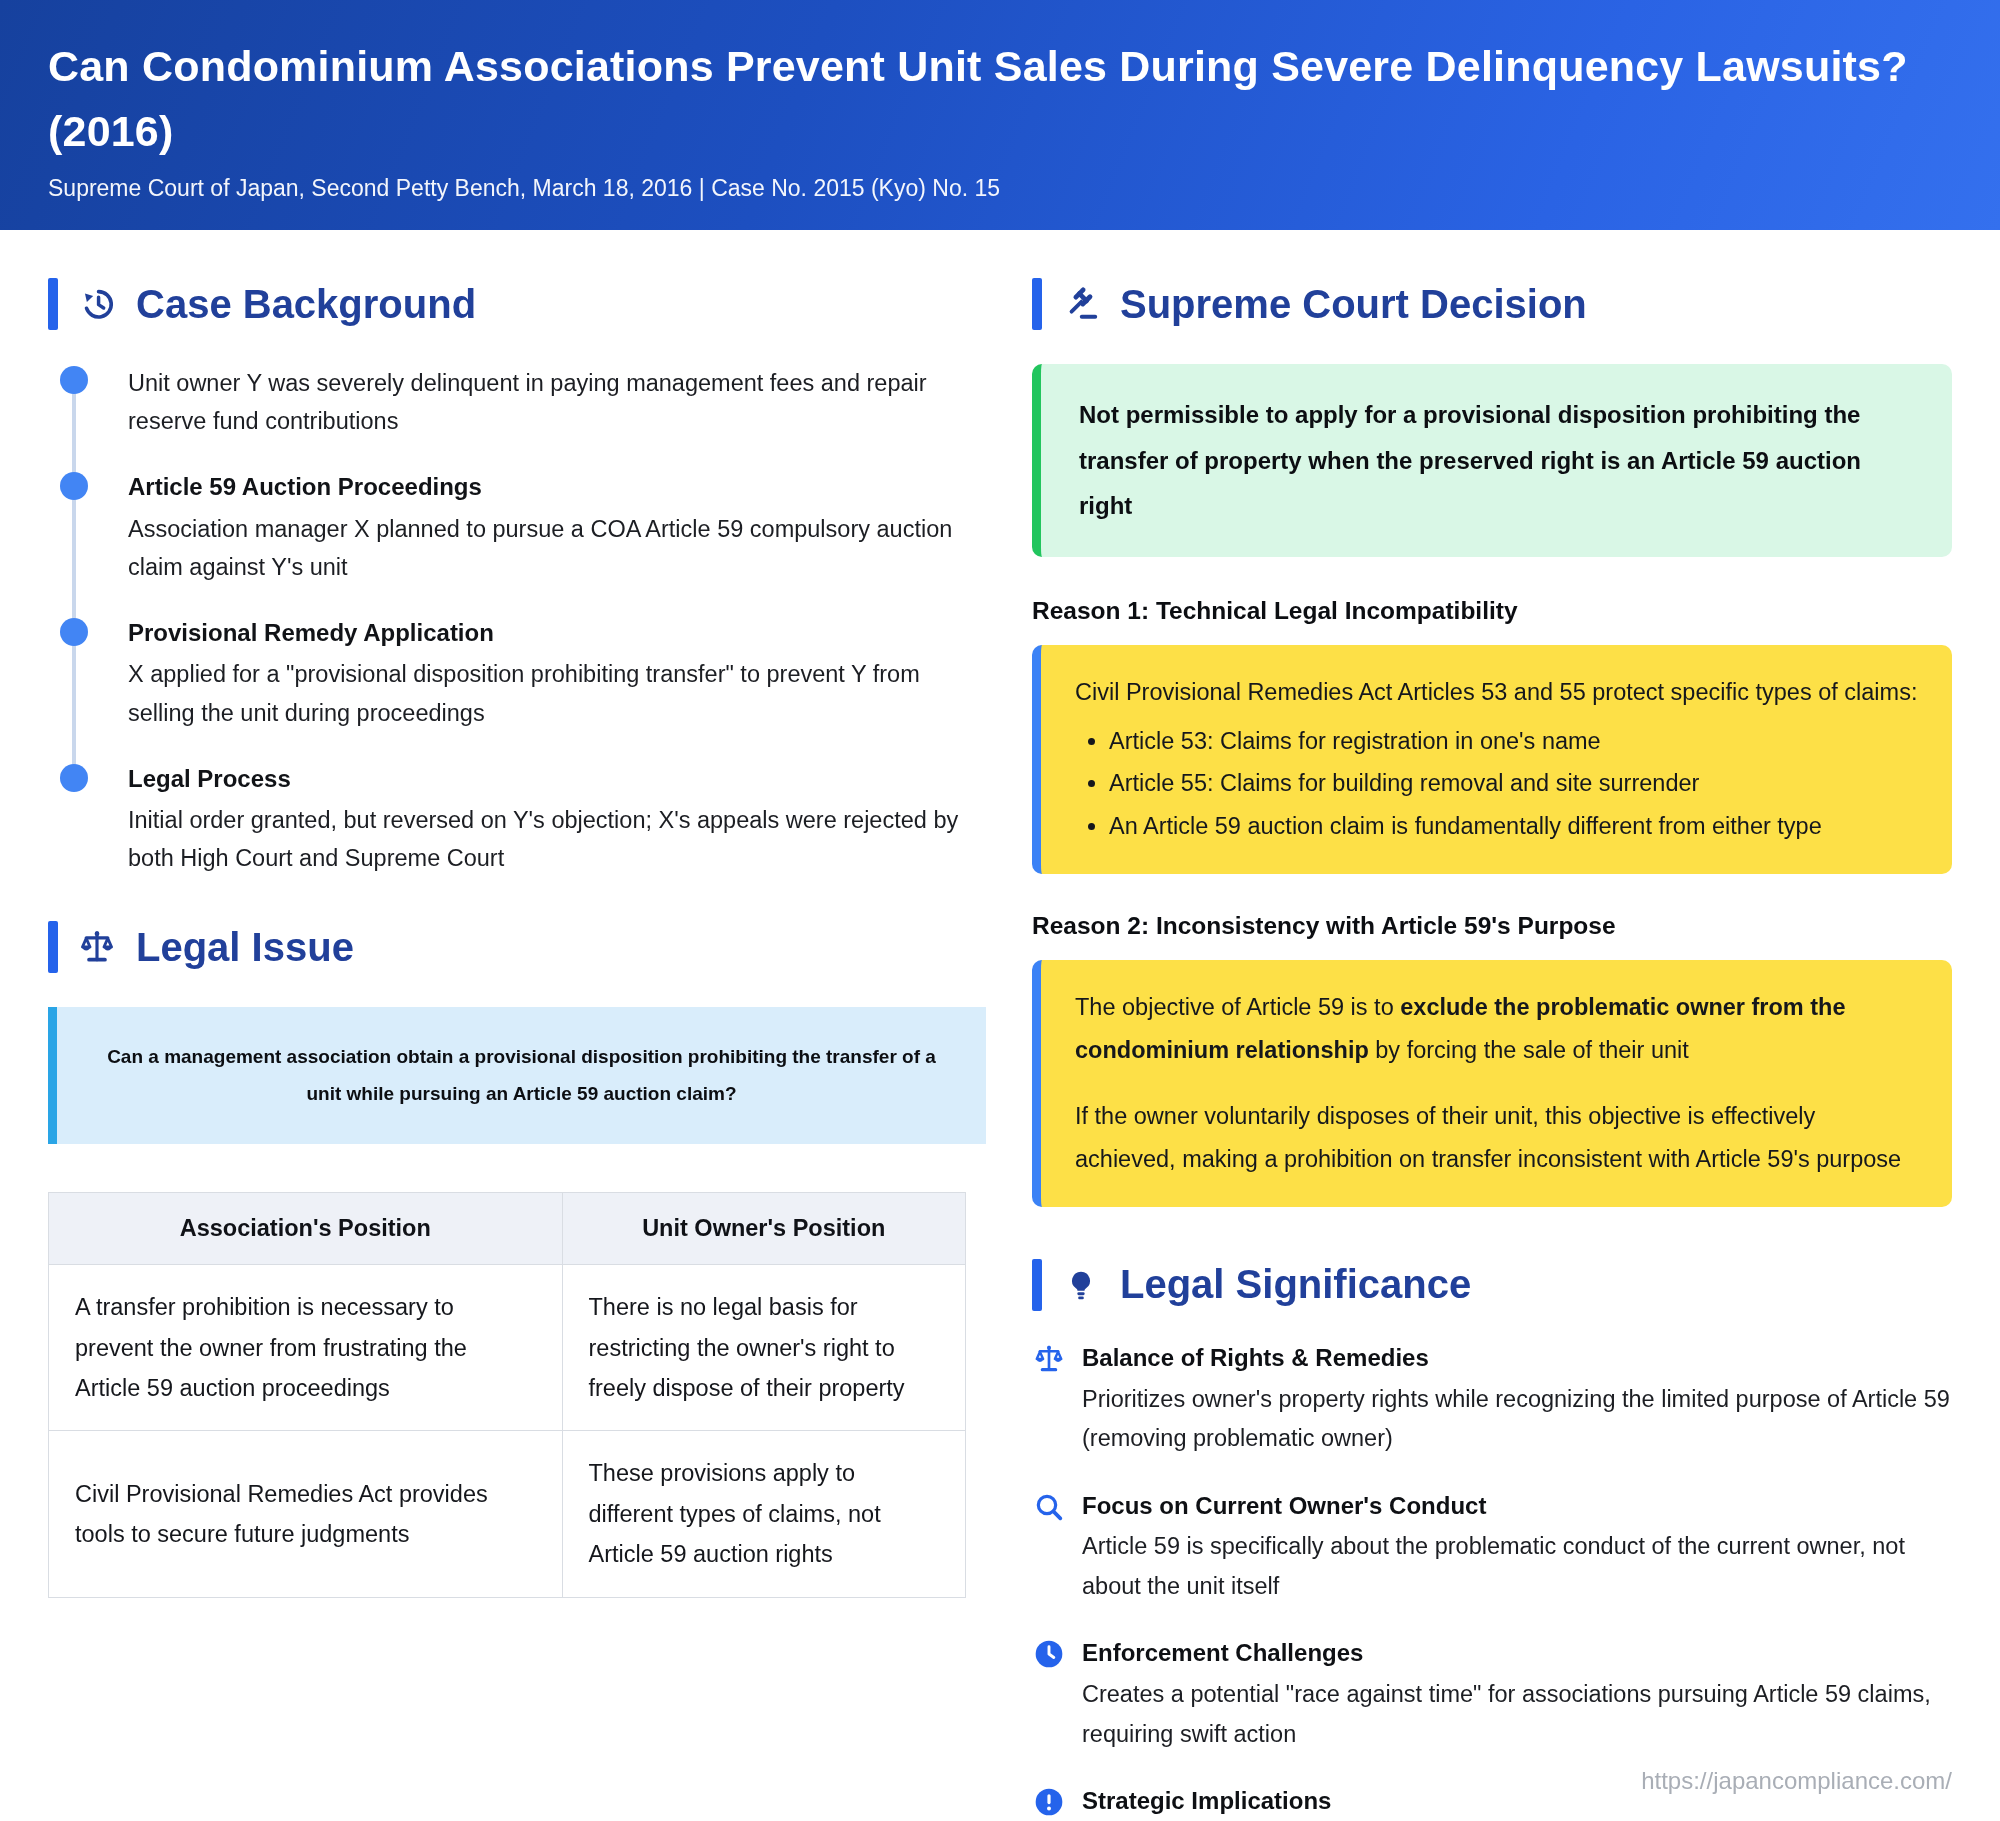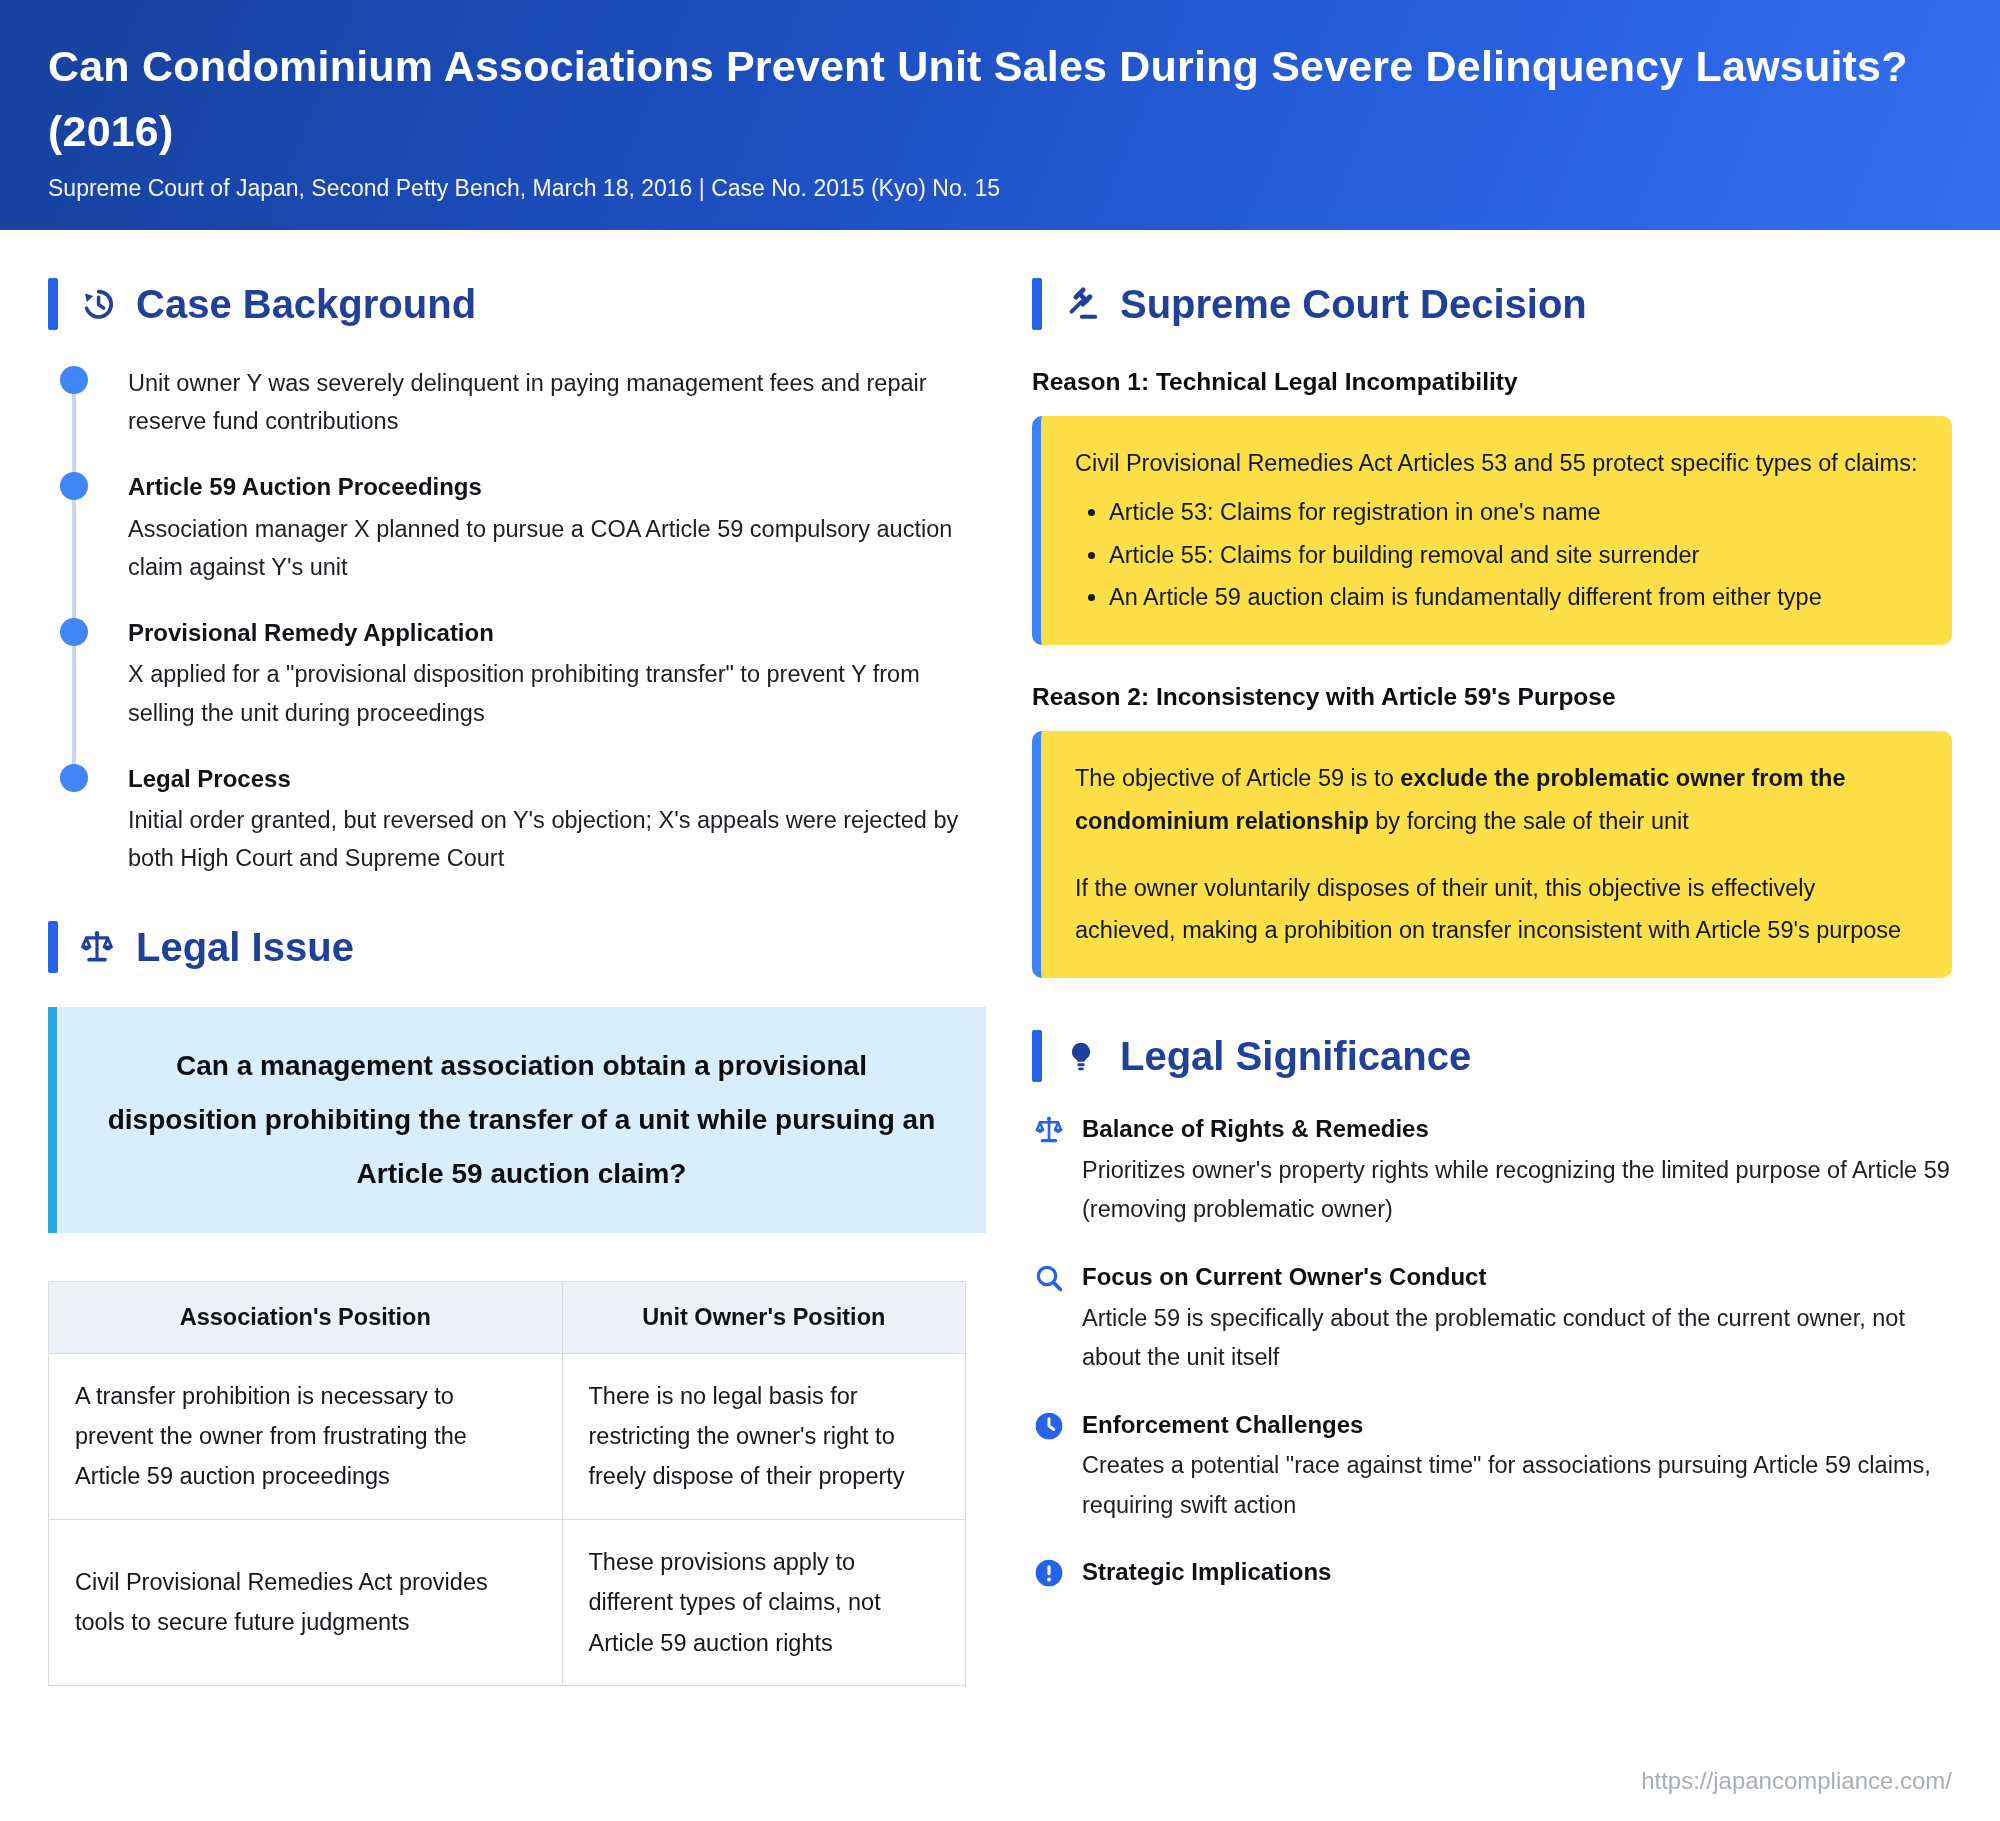--- a/index.html
+++ b/index.html
@@ -27,21 +27,21 @@
   .timeline{position:relative;margin:0 0 10px 12px;padding:0;}
   .timeline:before{content:"";position:absolute;left:12px;top:16px;bottom:96px;width:4px;background:#c9d7ec;}
   .tl-item{position:relative;padding:0 0 30px 68px;list-style:none;}
   .tl-dot{position:absolute;left:0;top:2px;width:28px;height:28px;border-radius:50%;background:#4285f4;}
   .tl-title{font-size:24px;font-weight:bold;color:#111317;margin:0 0 6px 0;line-height:1.4;}
   .tl-body{font-size:23.5px;color:#1c1e23;line-height:1.62;}
 
   
   .issue-sec{margin-top:44px;}
   .question-box{background:#d9edfb;border-left:9px solid #2aa5e6;padding:32px 46px;margin-bottom:48px;}
-  .question-box .q{font-size:28px;font-weight:bold;color:#0c0e12;text-align:center;line-height:1.92;}
+  .question-box .q{font-size:19px;font-weight:bold;color:#0c0e12;text-align:center;line-height:1.92;}
 
   
   table.positions{width:918px;border-collapse:collapse;table-layout:fixed;}
   .positions th,.positions td{border:1px solid #d9dde3;padding:22px 26px;vertical-align:middle;}
   .positions col.c1{width:56%;}
   .positions col.c2{width:44%;}
   .positions th{background:#eef1f7;font-size:23.5px;font-weight:bold;color:#101217;height:70px;text-align:center;}
   .positions td{font-size:23.5px;color:#15171c;line-height:1.72;height:160px;}
 
   
@@ -171,20 +171,23 @@
               <path d="M13.2 12 18 7.2"></path>
               <path d="M10.9 5.1 15.7 9.9"></path>
             </g>
             <path d="M12.2 8.8 14 10.6 6.6 18a1.27 1.27 0 0 1-1.8-1.8z" fill="#21409a"></path>
             <path d="M12.5 20.5h9" stroke="#21409a" stroke-width="2.6" stroke-linecap="round"></path>
           </svg>
         </span>
         <span class="txt">Supreme Court Decision</span>
       </div>
 
+      <div class="holding-box">
+        <div class="t">Not permissible to apply for a provisional disposition prohibiting the transfer of property when the preserved right is an Article 59 auction right</div>
+      </div>
 
       <div class="reason-head">Reason 1: Technical Legal Incompatibility</div>
       <div class="reason-box">
         <p>Civil Provisional Remedies Act Articles 53 and 55 protect specific types of claims:</p>
         <ul>
           <li>Article 53: Claims for registration in one's name</li>
           <li>Article 55: Claims for building removal and site surrender</li>
           <li>An Article 59 auction claim is fundamentally different from either type</li>
         </ul>
       </div>

